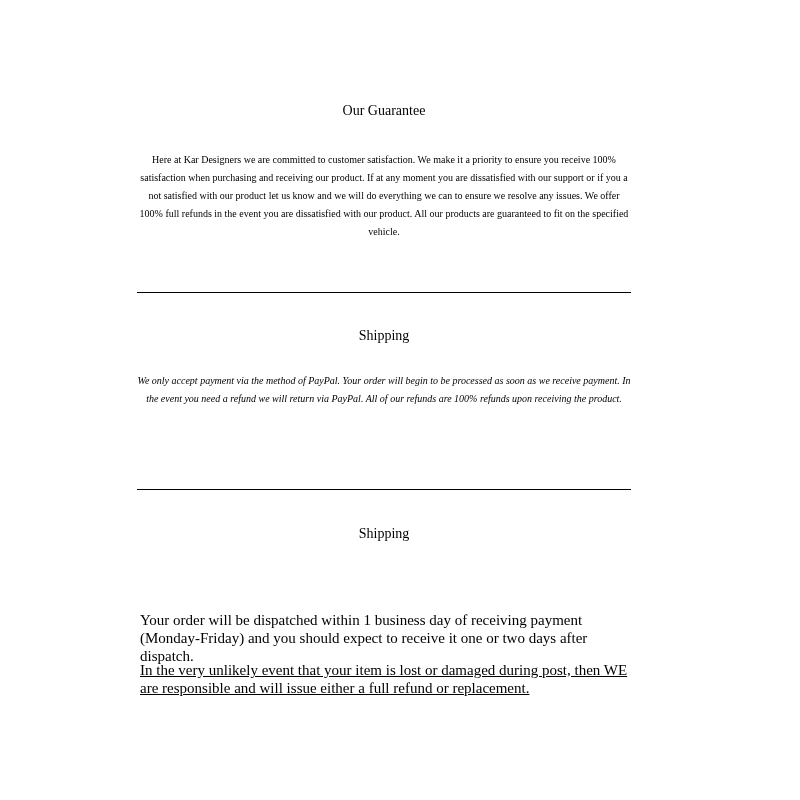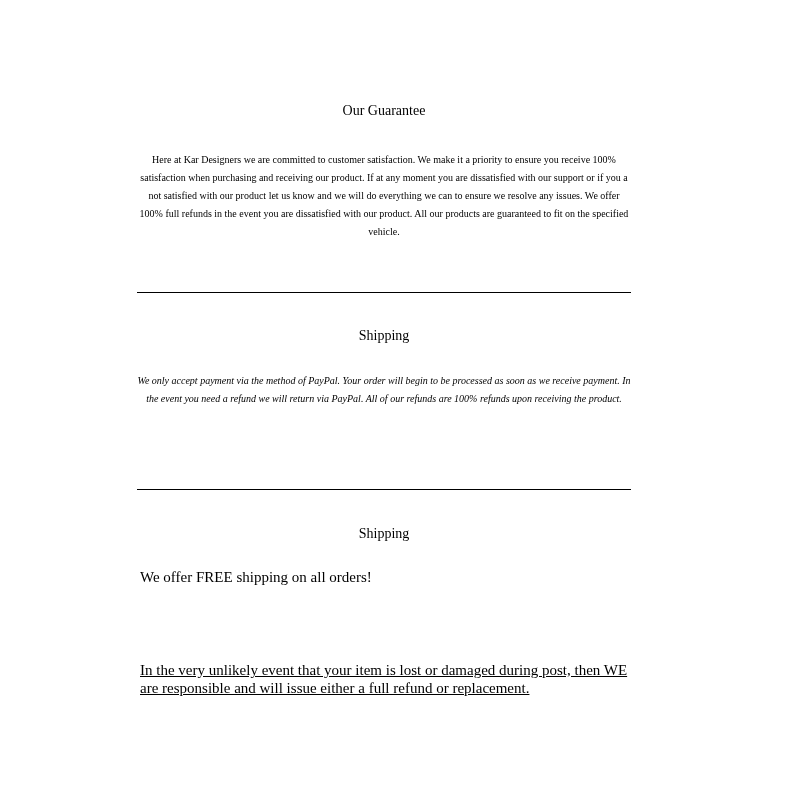--- a/index.html
+++ b/index.html
@@ -71,18 +71,18 @@
   <hr id="divider-1" class="divider">
 
   <div id="payment-title" class="doc-col section-title">Shipping</div>
 
   <div id="payment-body" class="doc-col body-centered">We only accept payment via the method of PayPal. Your order will begin to be processed as soon as we receive payment. In the event you need a refund we will return via PayPal. All of our refunds are 100% refunds upon receiving the product.</div>
 
   <hr id="divider-2" class="divider">
 
   <div id="shipping-title" class="doc-col section-title">Shipping</div>
 
-  <div id="shipping-p0" class="doc-col body-left">We offer FREE shipping on all orders!</div>
 
+  <div id="shipping-p1" class="doc-col body-left">Your order will be dispatched within 1 business day of receiving payment (Monday-Friday) and you should expect to receive it one or two days after dispatch.</div>
 
   <div id="shipping-p2" class="doc-col body-left">In the very unlikely event that your item is lost or damaged during post, then WE are responsible and will issue either a full refund or replacement.</div>
 
 </div>
 
 </body></html>

